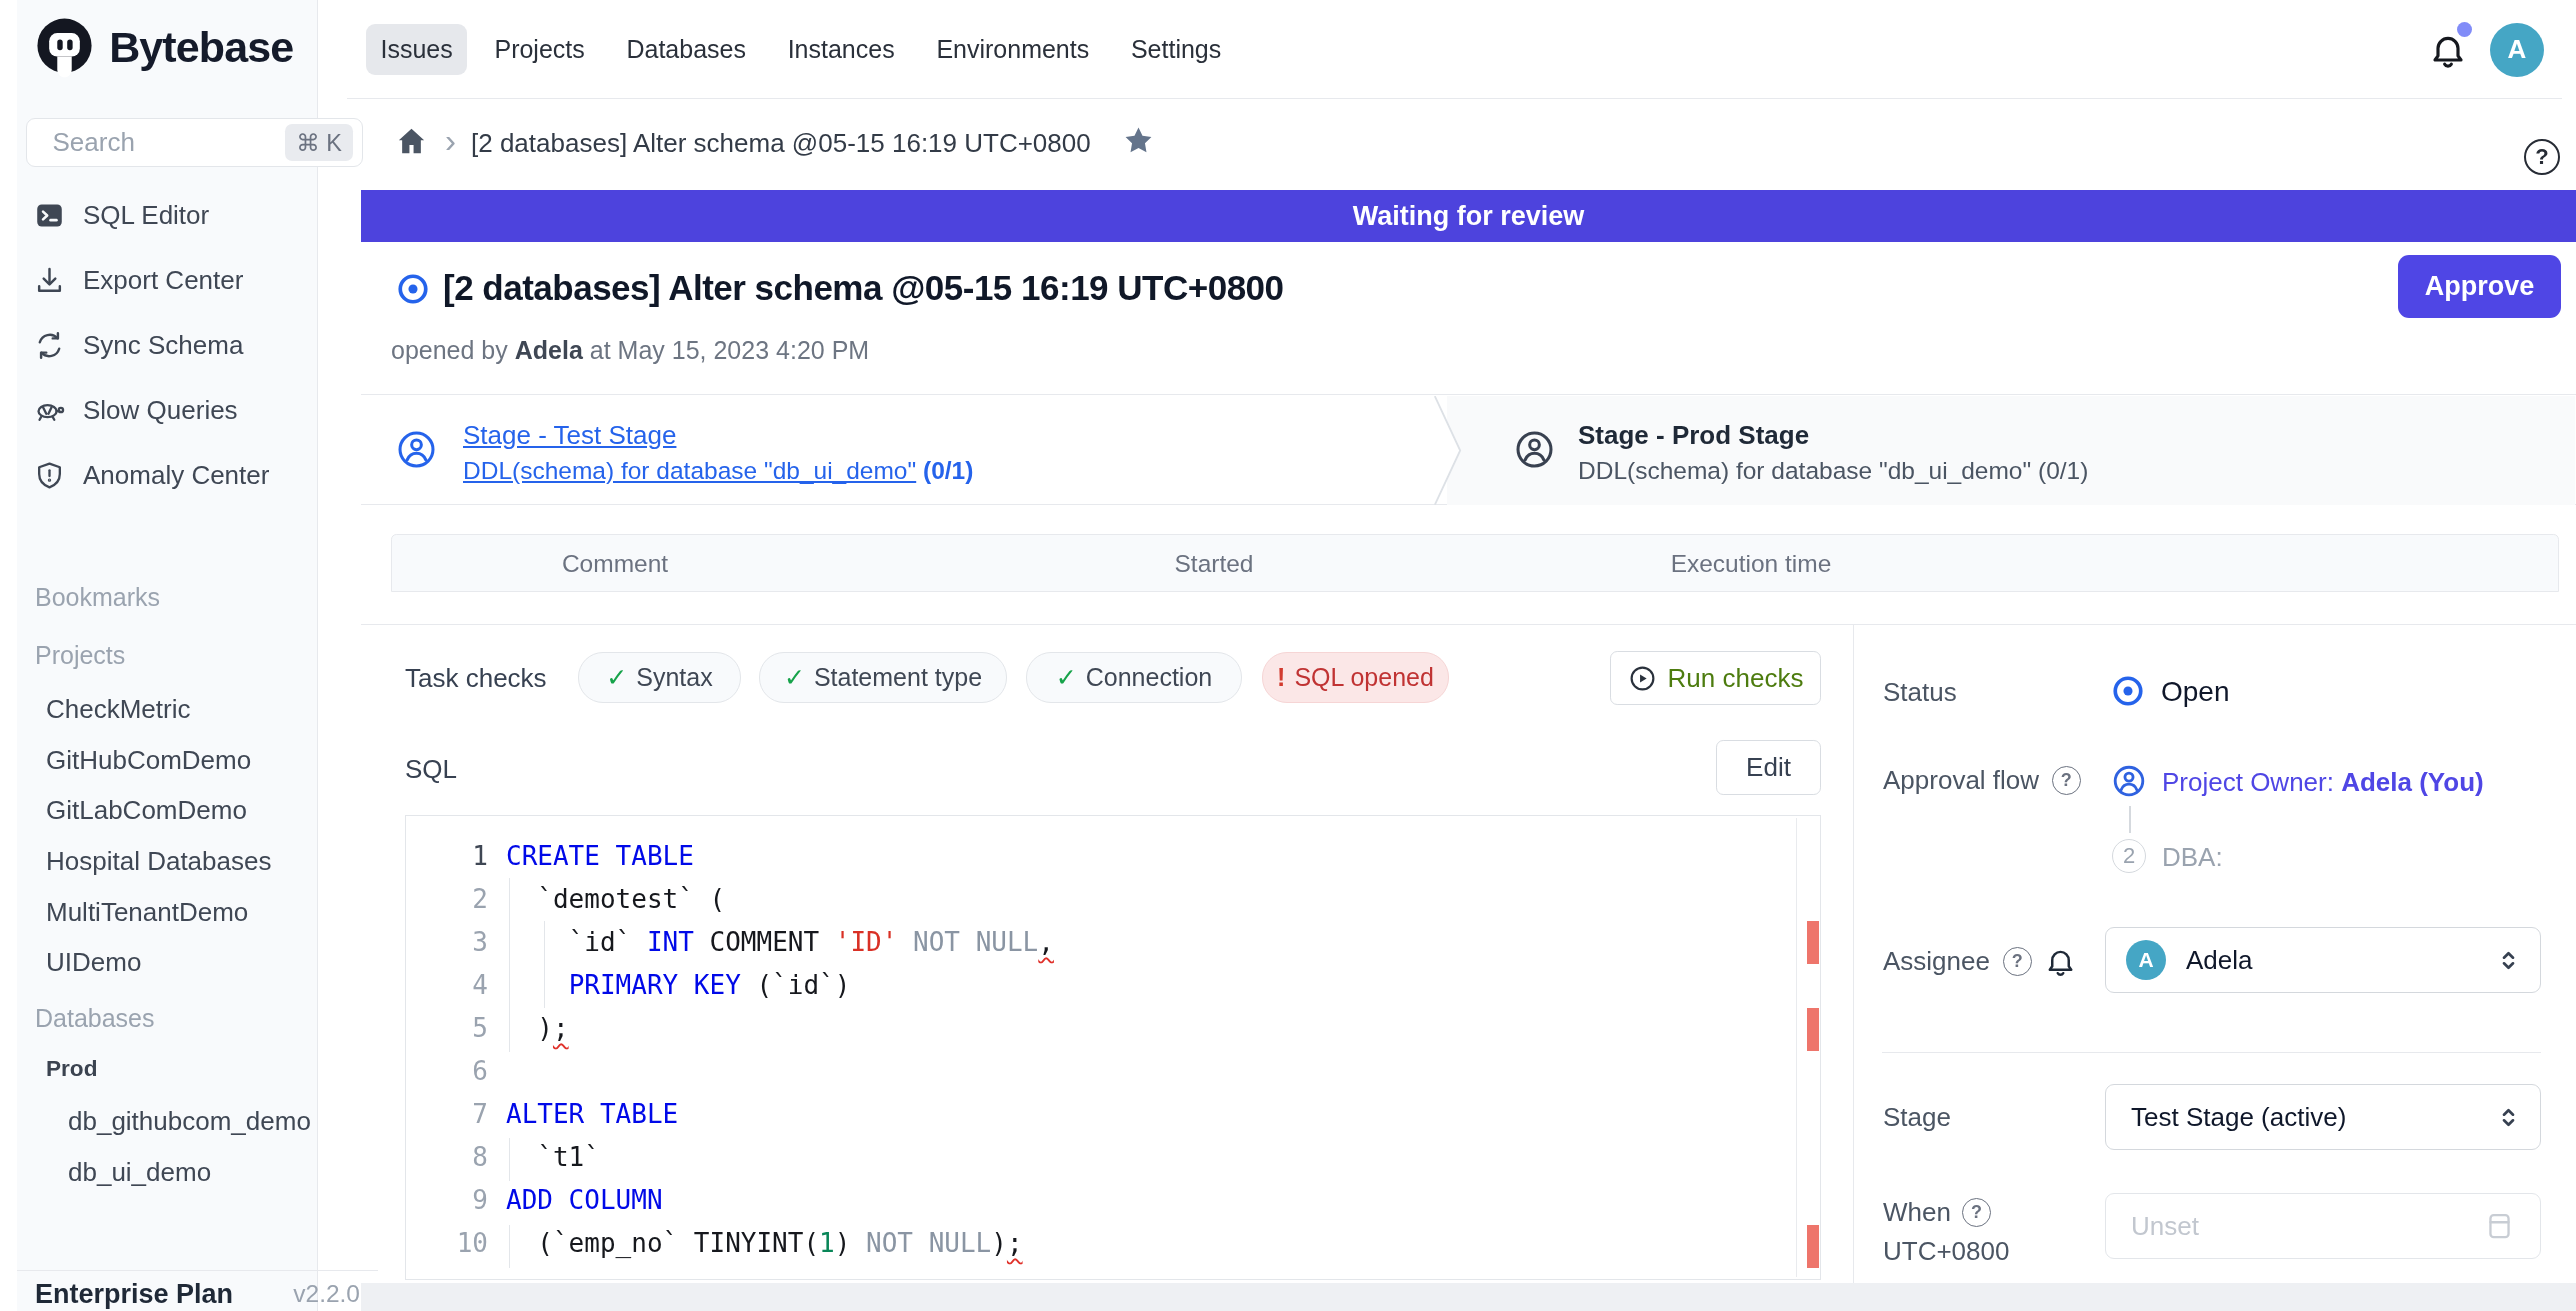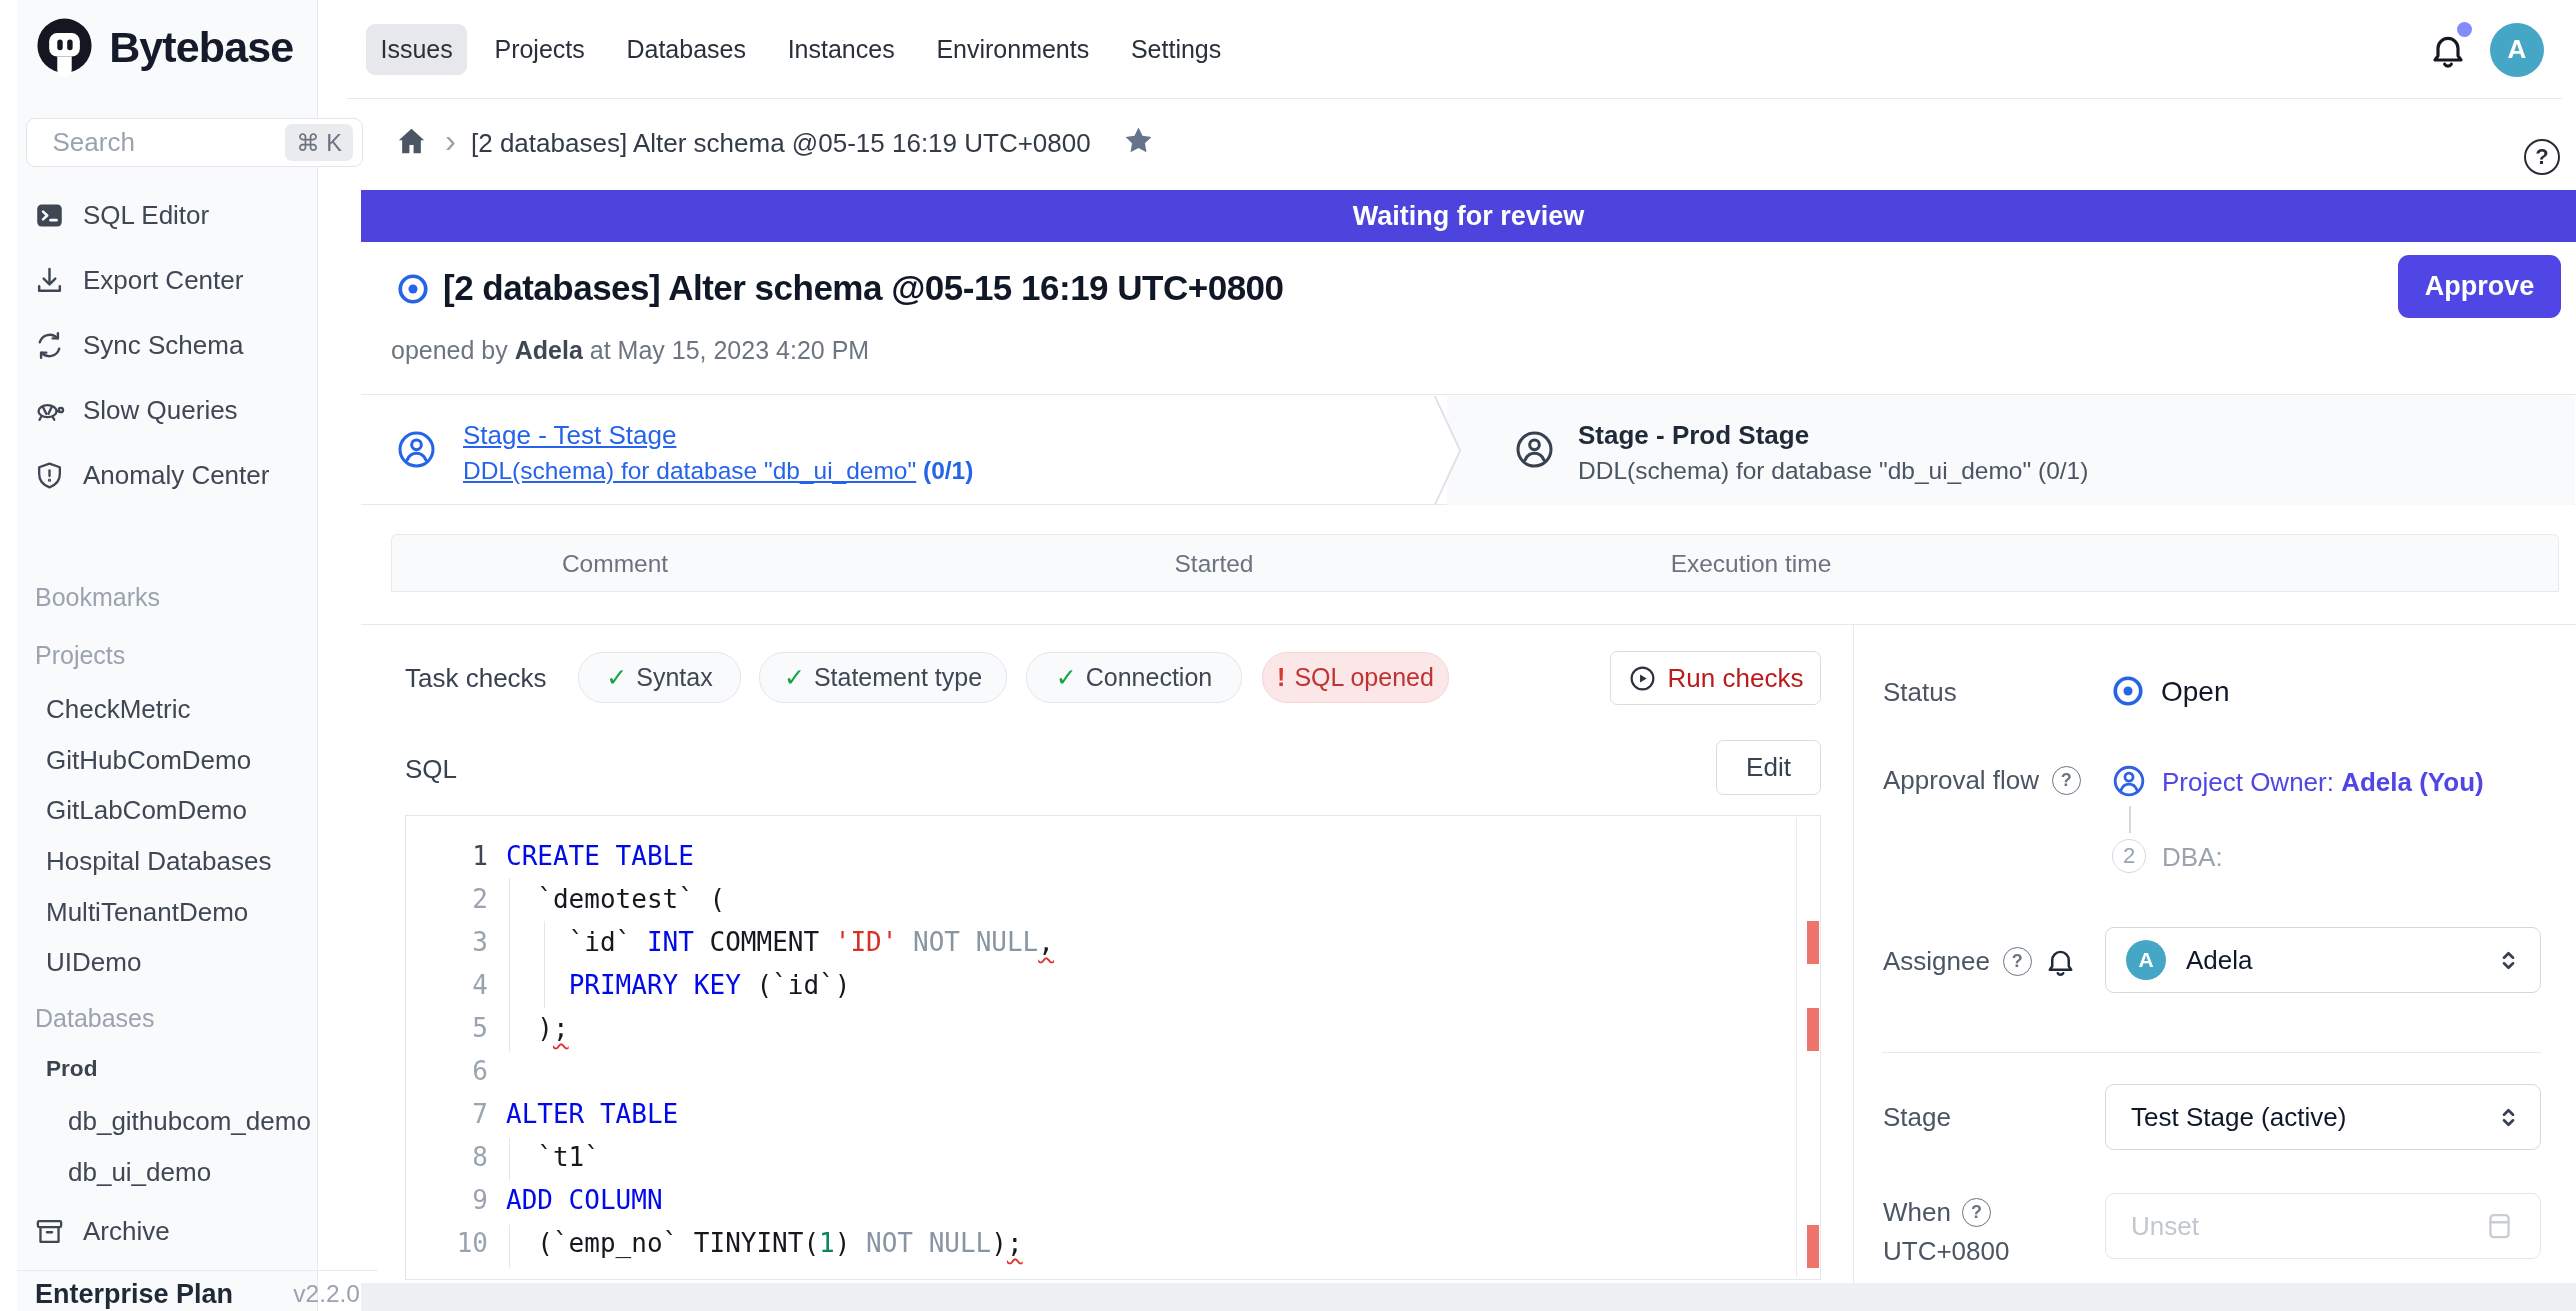--- a/index.html
+++ b/index.html
@@ -58,21 +58,21 @@
   #ttable{left:391px;top:534px;width:2168px;height:58px;background:#f8fafc;border:0.9px solid #e7e9ed;box-sizing:border-box;border-radius:5.4px 5.4px 0 0;}
   .tcol{position:absolute;top:15.4px;transform:translateX(-50%);font-size:24.5px;font-weight:500;color:#6b7280;white-space:nowrap;}
   .hdiv{left:361px;top:624px;width:2215px;height:0.9px;background:#e7e9ed;}
   .vdiv{left:1853px;top:625px;width:0.9px;height:658px;background:#e7e9ed;}
   
   .tc-label{left:405px;top:663px;font-size:26px;font-weight:500;color:#374151;}
   .chip{position:absolute;top:652px;height:51px;border-radius:25px;border:0.9px solid #e3e6ea;background:#f8fafc;box-sizing:border-box;display:flex;align-items:center;justify-content:center;gap:9px;font-size:25px;color:#3f4754;cursor:pointer;}
   .chip .ck{color:#16a34a;font-size:25px;}
   .chip.err{background:#fbe7e7;border-color:#f6d5d5;color:#c03333;}
   .chip.err .ck{color:#d23b2f;font-weight:700;}
-  .run-btn{left:1610px;top:651px;width:211px;height:54px;background:#fff;border:0.9px solid #d9dde2;border-radius:7.2px;box-sizing:border-box;display:flex;align-items:center;justify-content:center;gap:11px;font-size:26px;font-weight:500;color:#b91c1c;cursor:pointer;}
+  .run-btn{left:1610px;top:651px;width:211px;height:54px;background:#fff;border:0.9px solid #d9dde2;border-radius:7.2px;box-sizing:border-box;display:flex;align-items:center;justify-content:center;gap:11px;font-size:26px;font-weight:500;color:#4d7c0f;cursor:pointer;}
   
   .sql-label{left:405px;top:754px;font-size:26px;font-weight:500;color:#374151;}
   .edit-btn{left:1716px;top:740px;width:105px;height:55px;background:#fff;border:0.9px solid #d9dde2;border-radius:7.2px;box-sizing:border-box;display:flex;align-items:center;justify-content:center;font-size:26px;color:#374151;cursor:pointer;}
   #code{left:405px;top:815px;width:1416px;height:465px;border:0.9px solid #e3e6ea;box-sizing:border-box;background:#fff;font-family:"DejaVu Sans Mono",monospace;font-size:26px;overflow:hidden;cursor:text;}
   .cline{position:relative;height:43px;display:flex;align-items:center;}
   .lnum{width:82px;text-align:right;color:#9aa3af;flex:none;}
   .lnum.cur{color:#3f4754;}
   .ctext{margin-left:18px;white-space:pre;color:#16181d;}
   .tk-kw{color:#0009e8;}
   .tk-str{color:#d93025;}
@@ -180,30 +180,20 @@
   <div class="sproj a" style="top:795px;">GitLabComDemo</div>
   <div class="sproj a" style="top:846px;">Hospital Databases</div>
   <div class="sproj a" style="top:897px;">MultiTenantDemo</div>
   <div class="sproj a" style="top:947px;">UIDemo</div>
 
   <div class="shead a" style="top:1004px;">Databases</div>
   <div class="sproj a" style="top:1056px;font-size:22.6px;font-weight:700;color:#3b4350;">Prod</div>
   <div class="sdb a" style="top:1106px;">db_githubcom_demo</div>
   <div class="sdb a" style="top:1157px;">db_ui_demo</div>
 
-  <div class="snav a" style="left:0;top:1199px;width:361px;">
-    <span class="sic">
-      <svg width="31" height="31" viewBox="0 0 24 24" fill="none" stroke="currentColor" stroke-width="1.8" stroke-linecap="round" stroke-linejoin="round">
-          <rect x="3" y="4" width="18" height="4.6" rx="1"></rect>
-          <path d="M5 8.6V20h14V8.6"></path>
-          <path d="M10 12.6h4"></path>
-        </svg>
-    </span>
-    <span class="slabel">Archive</span>
-  </div>
 
   <div class="sidebar-footer">
     <span class="plan">Enterprise Plan</span>
     <span class="ver">v2.2.0</span>
   </div>
 </div>
 
 <div id="topbar" class="a">
   <span class="tab active">Issues</span>
   <span class="tab">Projects</span>

